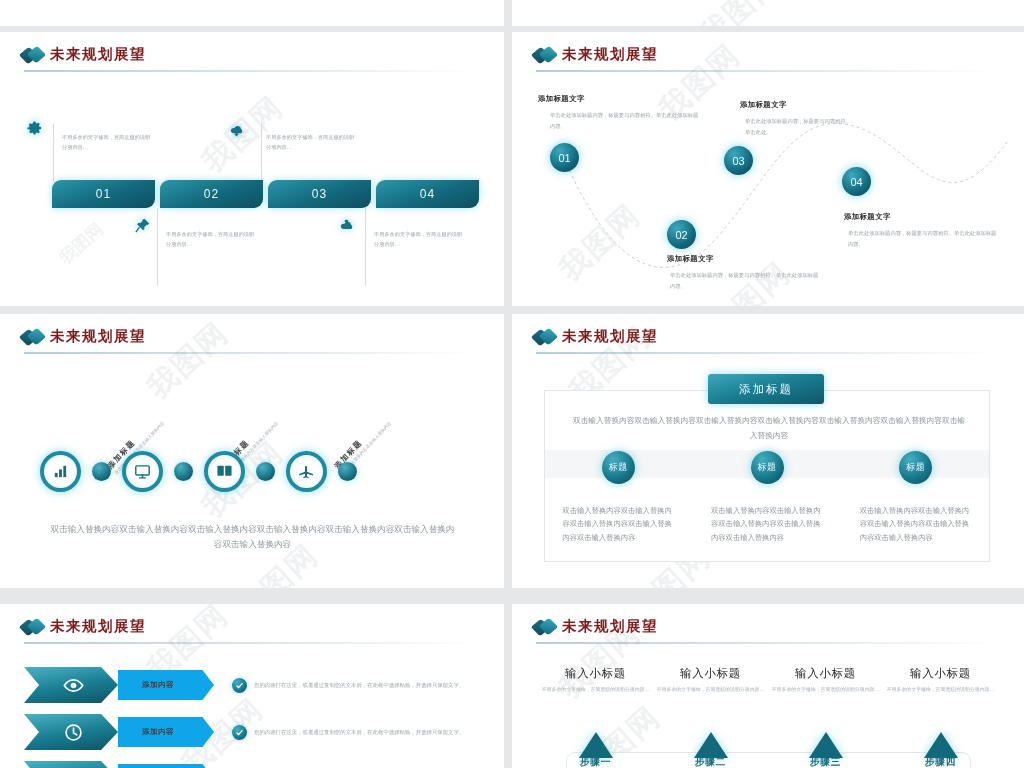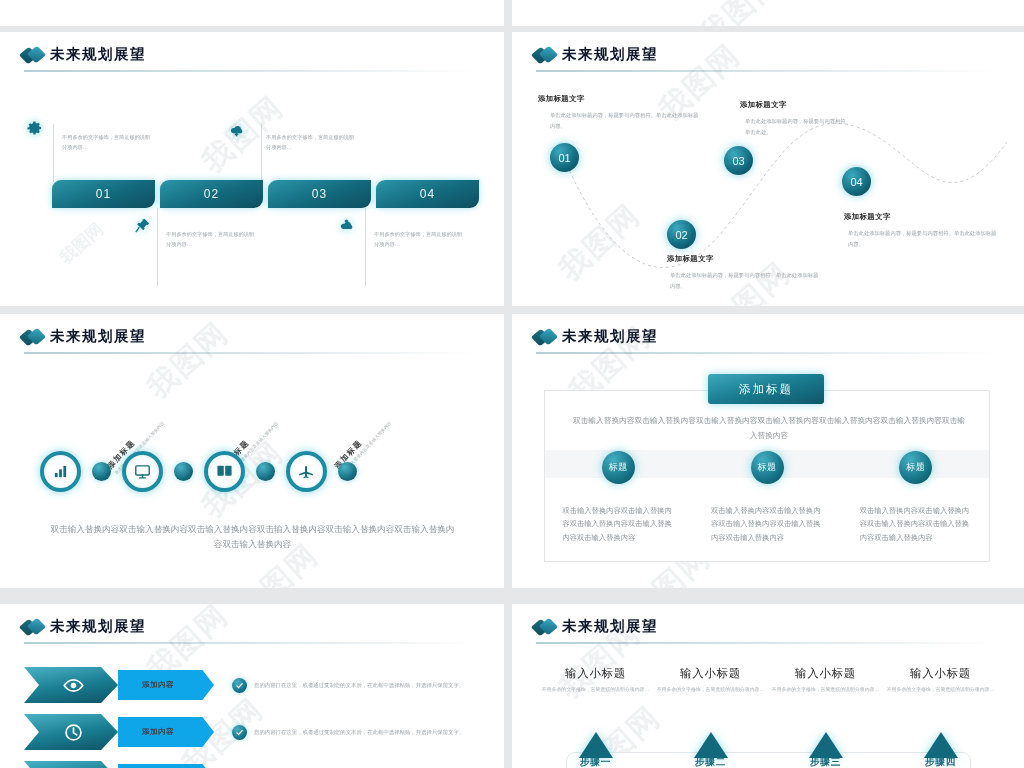--- a/index.html
+++ b/index.html
@@ -61,21 +61,21 @@
     width: 13px; height: 13px;
     border-radius: 2.5px;
     transform: rotate(45deg) skewX(-6deg);
   }
   .title-icon i.a { left: 0;  top: 2px; background: linear-gradient(140deg,#1e6f82,#0d4c5c); }
   .title-icon i.b { left: 8px; top: 1px; background: linear-gradient(140deg,#39a9c4,#14687e); }
   .title-text {
     font-family: "DejaVu Sans", sans-serif;
     font-size: 14.5px;
     font-weight: bold;
-    color: #0f172a;
+    color: #7f1d1d;
     letter-spacing: 1.5px;
   }
   .title-rule {
     position: absolute;
     left: 24px; top: 38px;
     height: 2px;
     background: linear-gradient(90deg,#b6ced6,#e9eef0 70%,#fff);
   }
   .s1 .title-rule, .s3 .title-rule, .s5 .title-rule { width: 452px; }
   .s2 .title-rule, .s4 .title-rule, .s6 .title-rule { width: 460px; }

